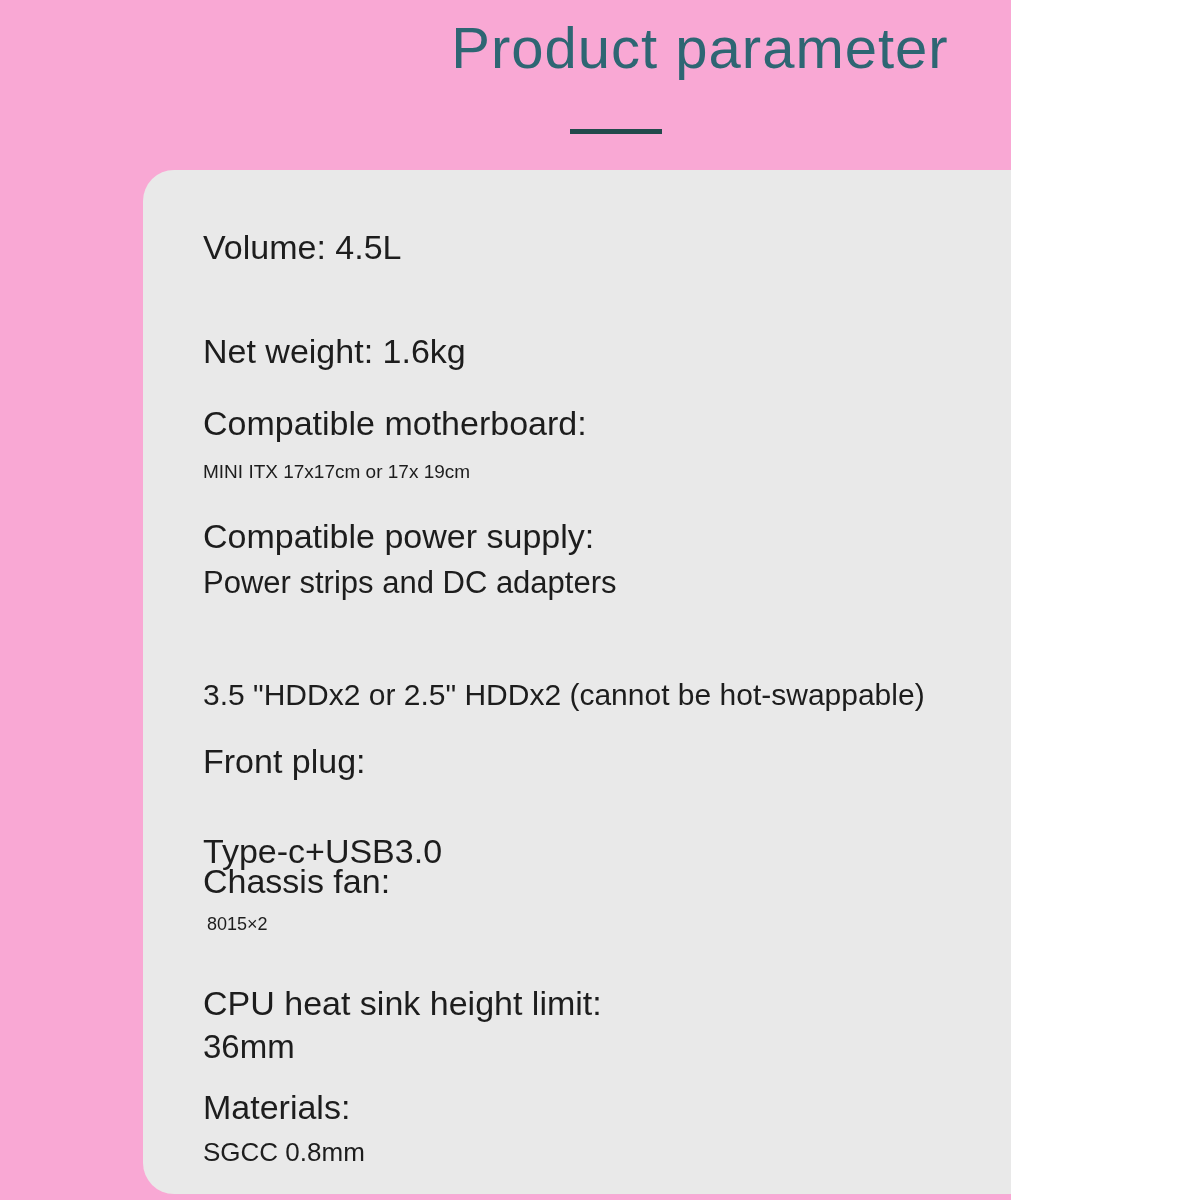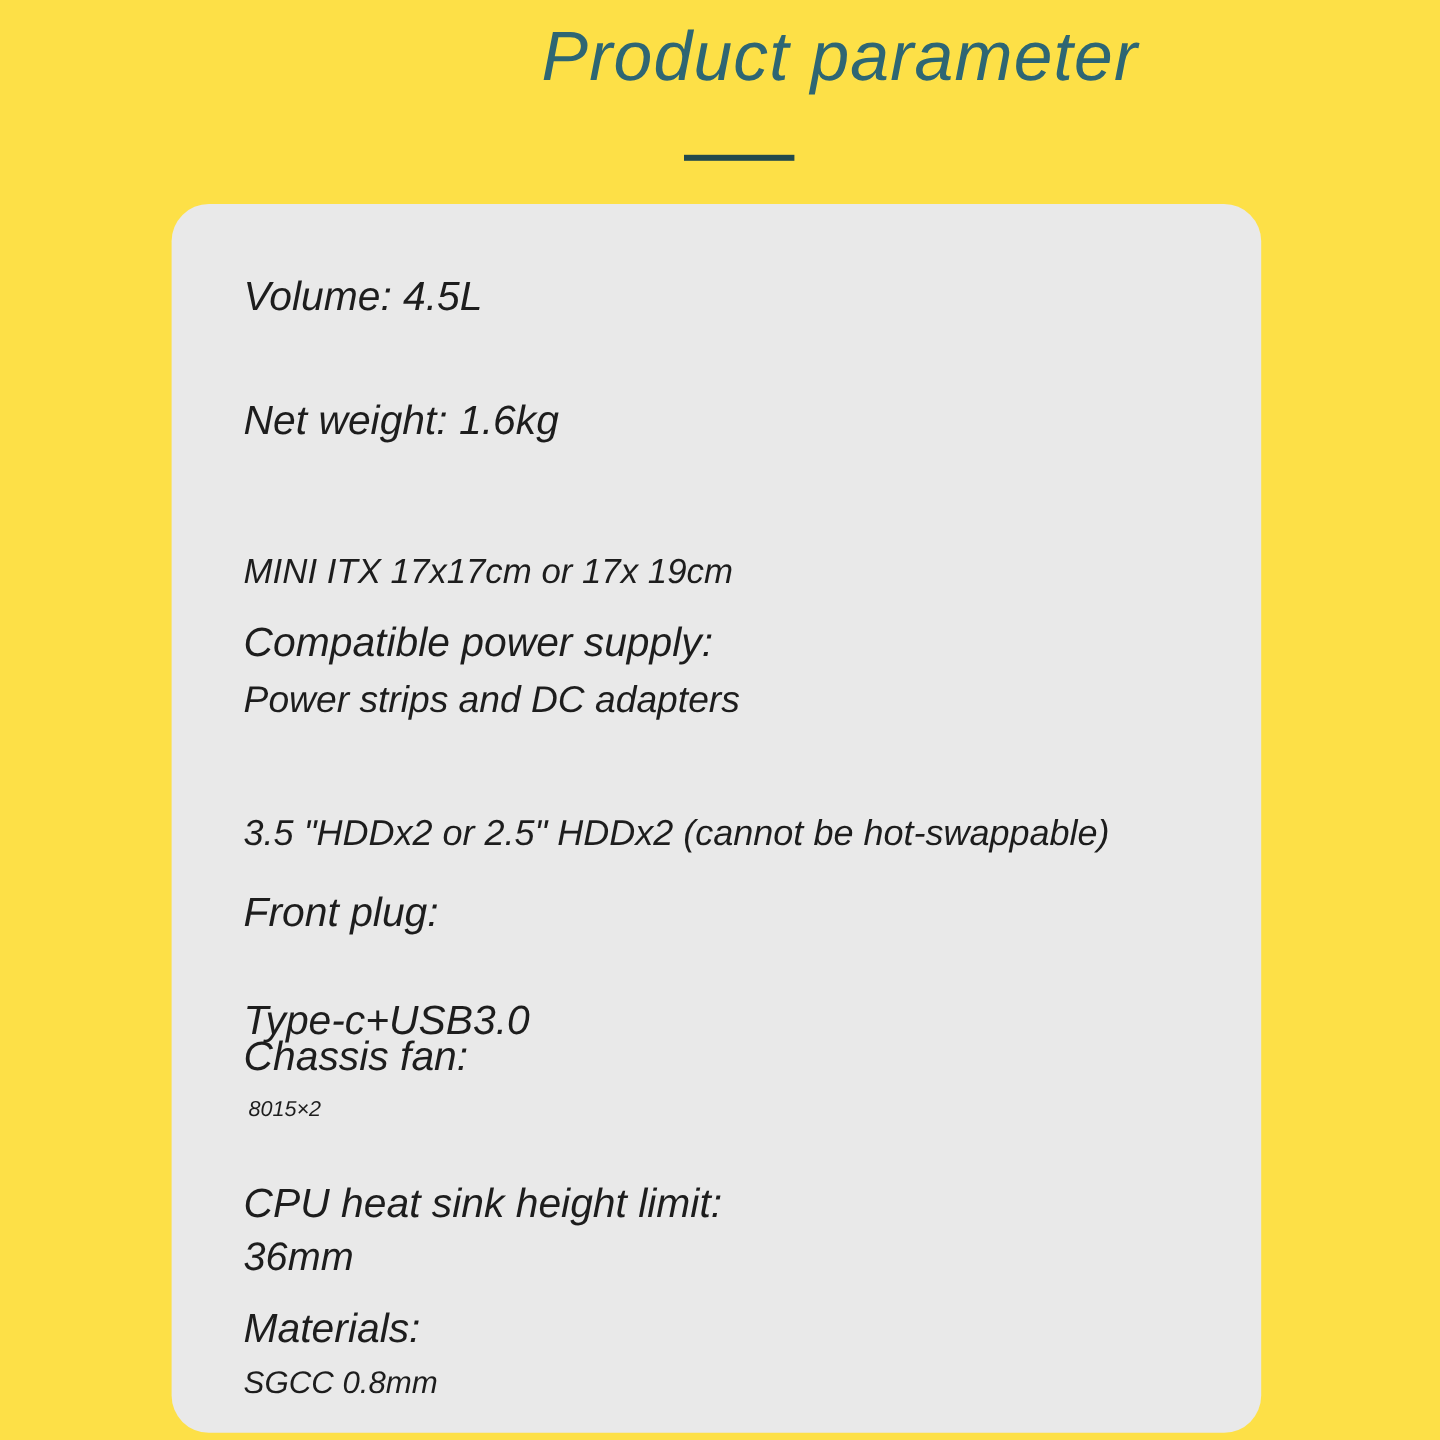--- a/index.html
+++ b/index.html
@@ -3,25 +3,24 @@
 <meta charset="utf-8">
 <style>
   html, body {
     margin: 0;
     padding: 0;
     background: #ffffff;
     font-family: "Liberation Sans", sans-serif;
   }
   .canvas {
     position: relative;
-    width: 1200px;
+    width: 1011px;
     height: 1200px;
-    background: #fde047;
+    background: #f9a8d4;
     overflow: hidden;
-    font-style: italic;
   }
   .page-title {
     position: absolute;
     top: 14px;
     left: 0;
     width: 1400px;
     text-align: center;
     font-size: 58px;
     font-weight: 400;
     letter-spacing: 1px;
@@ -49,21 +48,21 @@
     position: absolute;
     left: 60px;
     color: #1d1d1d;
     white-space: nowrap;
     line-height: 1.15;
   }
   .label { font-size: 34px; }
   .l-volume        { top: 58px; }
   .l-weight        { top: 162px; }
   .l-motherboard   { top: 234px; }
-  .v-motherboard   { top: 291px; font-size: 29px; }
+  .v-motherboard   { top: 291px; font-size: 19px; }
   .l-power         { top: 347px; }
   .v-power         { top: 395px; font-size: 31px; }
   .l-hdd           { top: 459px; }
   .v-hdd           { top: 508px; font-size: 30px; }
   .l-frontplug     { top: 572px; }
   .v-frontplug     { top: 620px; font-size: 34px; margin-top: 42px; }
   .l-fan           { top: 692px; }
   .v-fan           { top: 744px; font-size: 18px; left: 64px; }
   .l-cpu           { top: 802px; margin-top: 12px; }
   .v-cpu           { top: 858px; font-size: 33px; }
@@ -78,20 +77,21 @@
   <div class="page-title">Product parameter</div>
 
   <div class="title-divider"></div>
 
   <div class="spec-card">
 
     <div class="line label l-volume">Volume: 4.5L</div>
 
     <div class="line label l-weight">Net weight: 1.6kg</div>
 
+    <div class="line label l-motherboard">Compatible motherboard:</div>
     <div class="line v-motherboard">MINI ITX 17x17cm or 17x 19cm</div>
 
     <div class="line v-power">Power strips and DC adapters</div>
     <div class="line label l-power">Compatible power supply:</div>
 
     <div class="line v-hdd">3.5 "HDDx2 or 2.5" HDDx2 (cannot be hot-swappable)</div>
 
     <div class="line label l-frontplug">Front plug:</div>
     <div class="line v-frontplug">Type-c+USB3.0</div>
 

